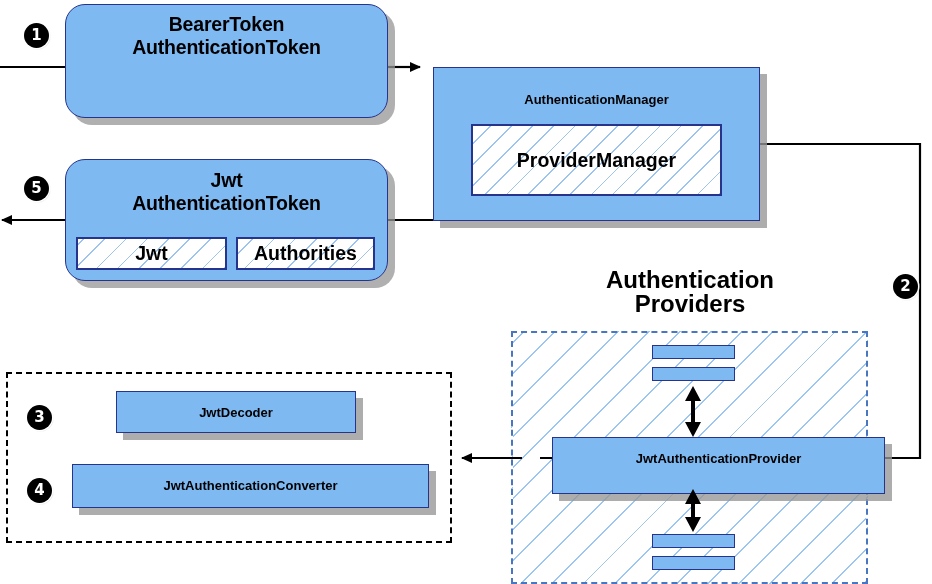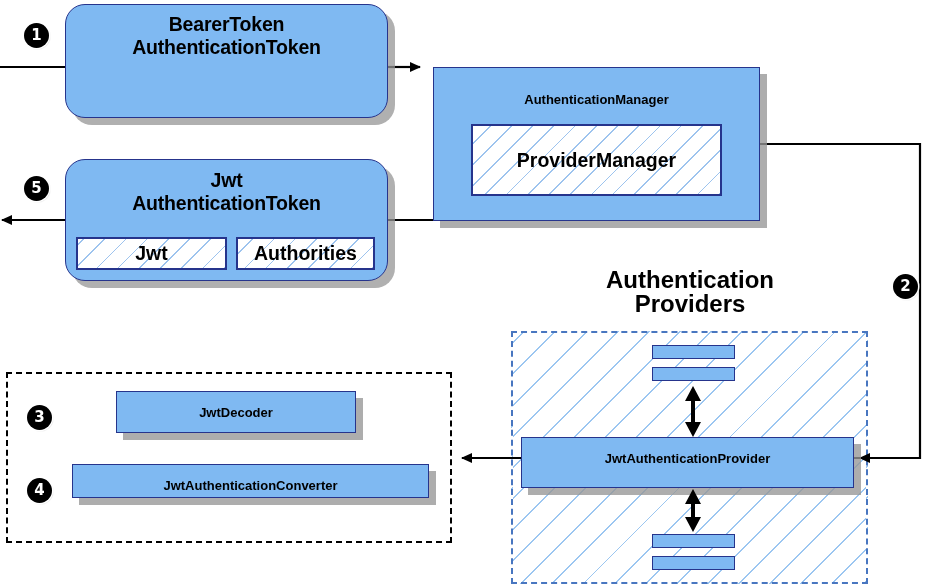--- a/index.html
+++ b/index.html
@@ -228,29 +228,29 @@
     <span>Authorities</span>
   </div>
 
   <div class="sqcard" style="left:433px; top:67px; width:327px; height:154px;">
     <div class="sqcard-title" style="top:20px;">AuthenticationManager</div>
   </div>
   <div class="field" style="left:471px; top:124px; width:251px; height:72px;">
     <span>ProviderManager</span>
   </div>
 
-  <div class="sqcard" style="left:521px; top:437px; width:333px; height:51px;padding-left:18px;">
+  <div class="sqcard" style="left:552px; top:437px; width:333px; height:57px;padding-left:18px;">
     <div class="sqcard-title" style="top:9px;">JwtAuthenticationProvider</div>
   </div>
 
   <div class="sqcard" style="left:72px; top:391px; width:240px; height:42px;margin-left:44px;">
     <div class="sqcard-title" style="top:9px;">JwtDecoder</div>
   </div>
 
-  <div class="sqcard" style="left:72px; top:464px; width:357px; height:34px;">
+  <div class="sqcard" style="left:72px; top:464px; width:357px; height:44px;">
     <div class="sqcard-title" style="top:9px;">JwtAuthenticationConverter</div>
   </div>
 
   <svg id="wires-top" viewBox="0 0 932 584" xmlns="http://www.w3.org/2000/svg">
     <g>
       <line x1="693" y1="397" x2="693" y2="431" stroke="#000000" stroke-width="4"></line>
       <path d="M693,386 L701,401 L685,401 z" fill="#000000"></path>
       <path d="M693,437 L701,422 L685,422 z" fill="#000000"></path>
     </g>
     <g>

